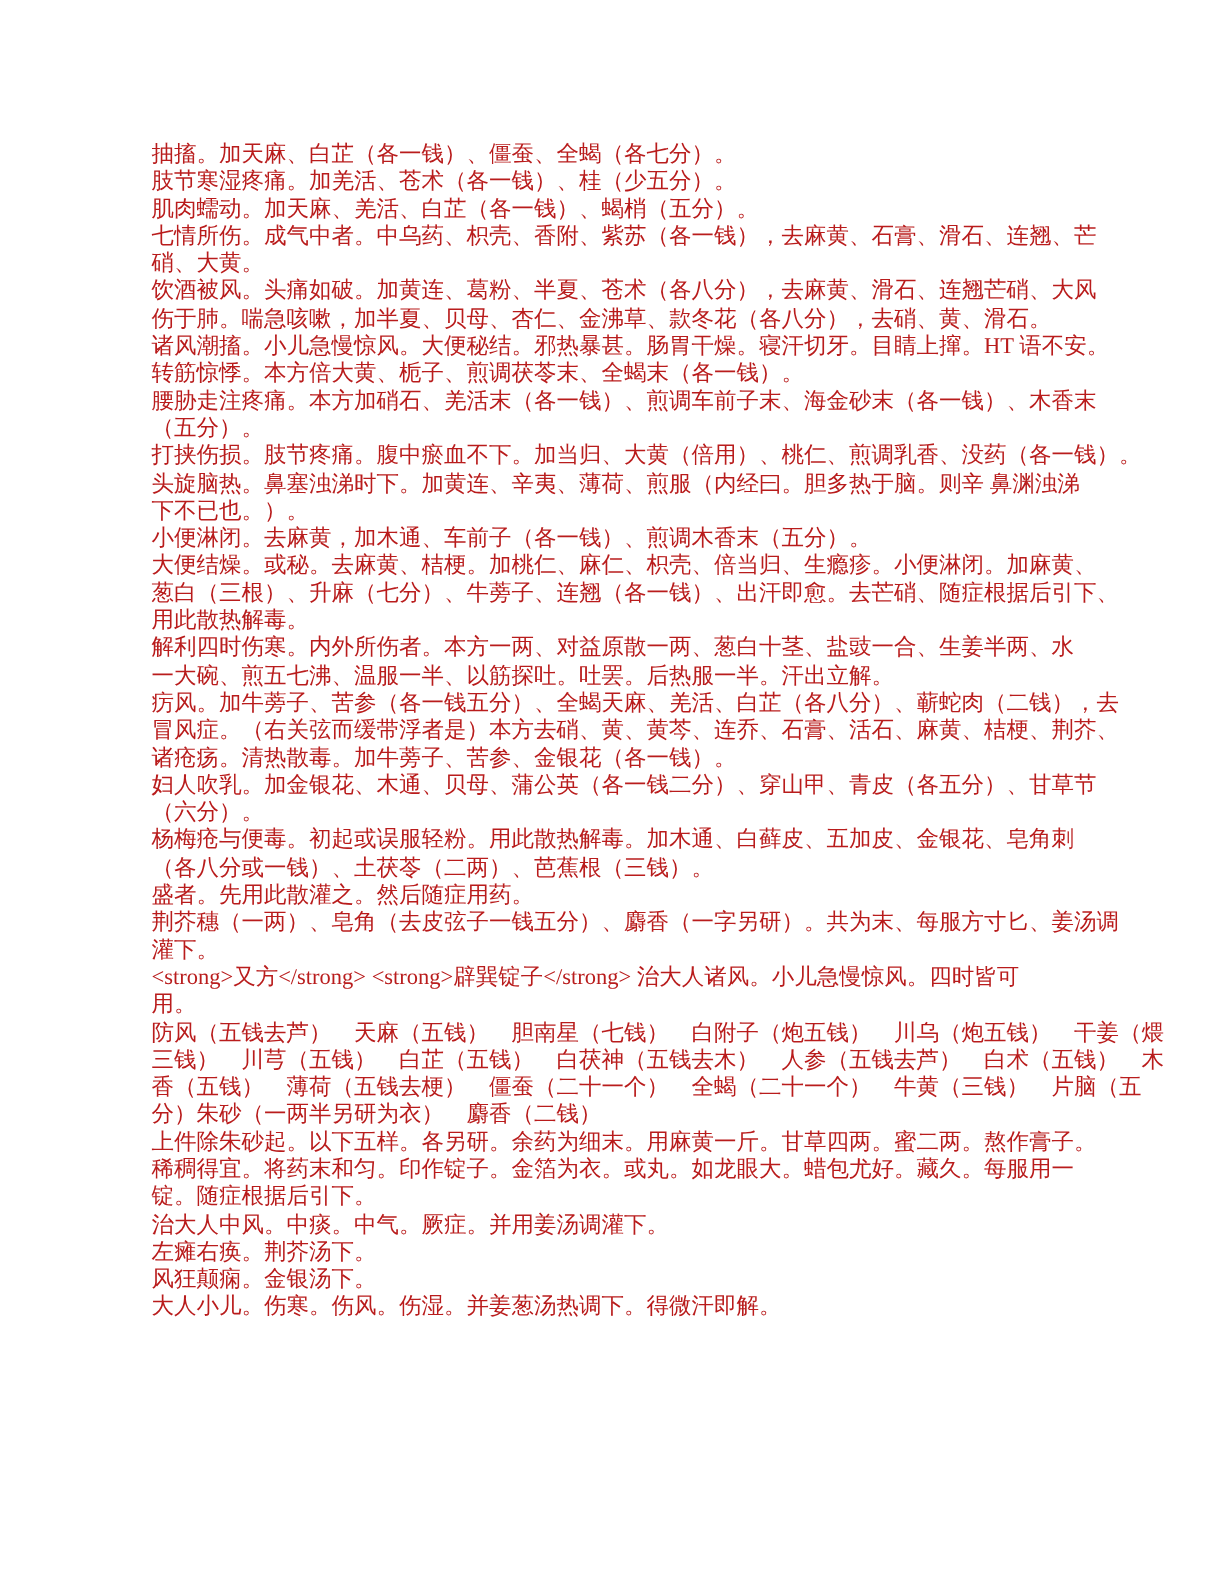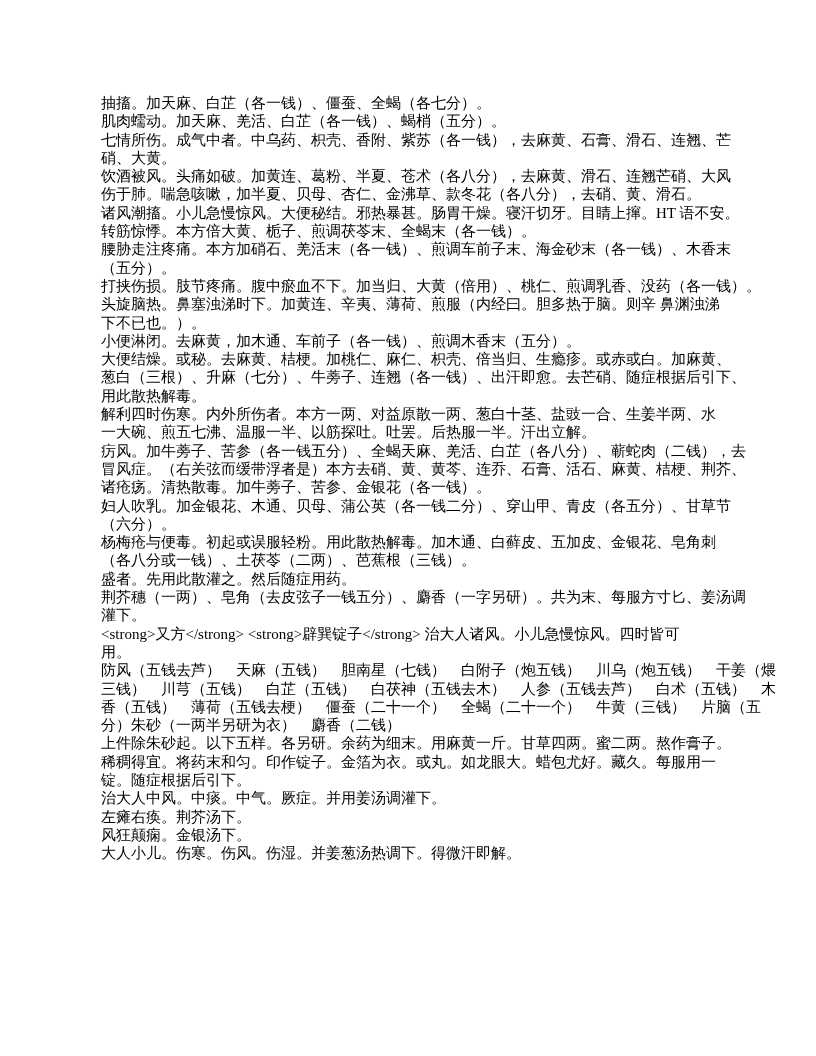--- a/index.html
+++ b/index.html
@@ -13,50 +13,51 @@
     height: 1056px;
     background: #ffffff;
     overflow: hidden;
     font-family: "Liberation Serif", serif;
   }
   .text-block {
     position: absolute;
     left: 101px;
     top: 94px;
     width: 640px;
-    color: #000000;
+    color: #b91c1c;
     font-size: 15px;
     line-height: 18.3px;
     font-family: "Liberation Serif", serif;
   }
   .text-block .line {
     white-space: pre;
     height: 18.3px;
   }
 </style>
 </head>
 <body>
 
 <div class="page">
   <div class="text-block">
       <div class="line">抽搐。加天麻、白芷（各一钱）、僵蚕、全蝎（各七分）。</div>
+      <div class="line">肢节寒湿疼痛。加羌活、苍术（各一钱）、桂（少五分）。</div>
       <div class="line">肌肉蠕动。加天麻、羌活、白芷（各一钱）、蝎梢（五分）。</div>
       <div class="line">七情所伤。成气中者。中乌药、枳壳、香附、紫苏（各一钱），去麻黄、石膏、滑石、连翘、芒</div>
       <div class="line">硝、大黄。</div>
       <div class="line">饮酒被风。头痛如破。加黄连、葛粉、半夏、苍术（各八分），去麻黄、滑石、连翘芒硝、大风</div>
       <div class="line">伤于肺。喘急咳嗽，加半夏、贝母、杏仁、金沸草、款冬花（各八分），去硝、黄、滑石。</div>
       <div class="line">诸风潮搐。小儿急慢惊风。大便秘结。邪热暴甚。肠胃干燥。寝汗切牙。目睛上撺。HT 语不安。</div>
       <div class="line">转筋惊悸。本方倍大黄、栀子、煎调茯苓末、全蝎末（各一钱）。</div>
       <div class="line">腰胁走注疼痛。本方加硝石、羌活末（各一钱）、煎调车前子末、海金砂末（各一钱）、木香末</div>
       <div class="line">（五分）。</div>
       <div class="line">打挟伤损。肢节疼痛。腹中瘀血不下。加当归、大黄（倍用）、桃仁、煎调乳香、没药（各一钱）。</div>
       <div class="line">头旋脑热。鼻塞浊涕时下。加黄连、辛夷、薄荷、煎服（内经曰。胆多热于脑。则辛 鼻渊浊涕</div>
       <div class="line">下不已也。）。</div>
       <div class="line">小便淋闭。去麻黄，加木通、车前子（各一钱）、煎调木香末（五分）。</div>
-      <div class="line">大便结燥。或秘。去麻黄、桔梗。加桃仁、麻仁、枳壳、倍当归、生瘾疹。或赤或白。加麻黄、</div>
+      <div class="line">大便结燥。或秘。去麻黄、桔梗。加桃仁、麻仁、枳壳、倍当归、生瘾疹。小便淋闭。加麻黄、</div>
       <div class="line">葱白（三根）、升麻（七分）、牛蒡子、连翘（各一钱）、出汗即愈。去芒硝、随症根据后引下、</div>
       <div class="line">用此散热解毒。</div>
       <div class="line">解利四时伤寒。内外所伤者。本方一两、对益原散一两、葱白十茎、盐豉一合、生姜半两、水</div>
       <div class="line">一大碗、煎五七沸、温服一半、以筋探吐。吐罢。后热服一半。汗出立解。</div>
       <div class="line">疠风。加牛蒡子、苦参（各一钱五分）、全蝎天麻、羌活、白芷（各八分）、蕲蛇肉（二钱），去</div>
       <div class="line">冒风症。（右关弦而缓带浮者是）本方去硝、黄、黄芩、连乔、石膏、活石、麻黄、桔梗、荆芥、</div>
       <div class="line">诸疮疡。清热散毒。加牛蒡子、苦参、金银花（各一钱）。</div>
       <div class="line">妇人吹乳。加金银花、木通、贝母、蒲公英（各一钱二分）、穿山甲、青皮（各五分）、甘草节</div>
       <div class="line">（六分）。</div>
       <div class="line">杨梅疮与便毒。初起或误服轻粉。用此散热解毒。加木通、白藓皮、五加皮、金银花、皂角刺</div>

